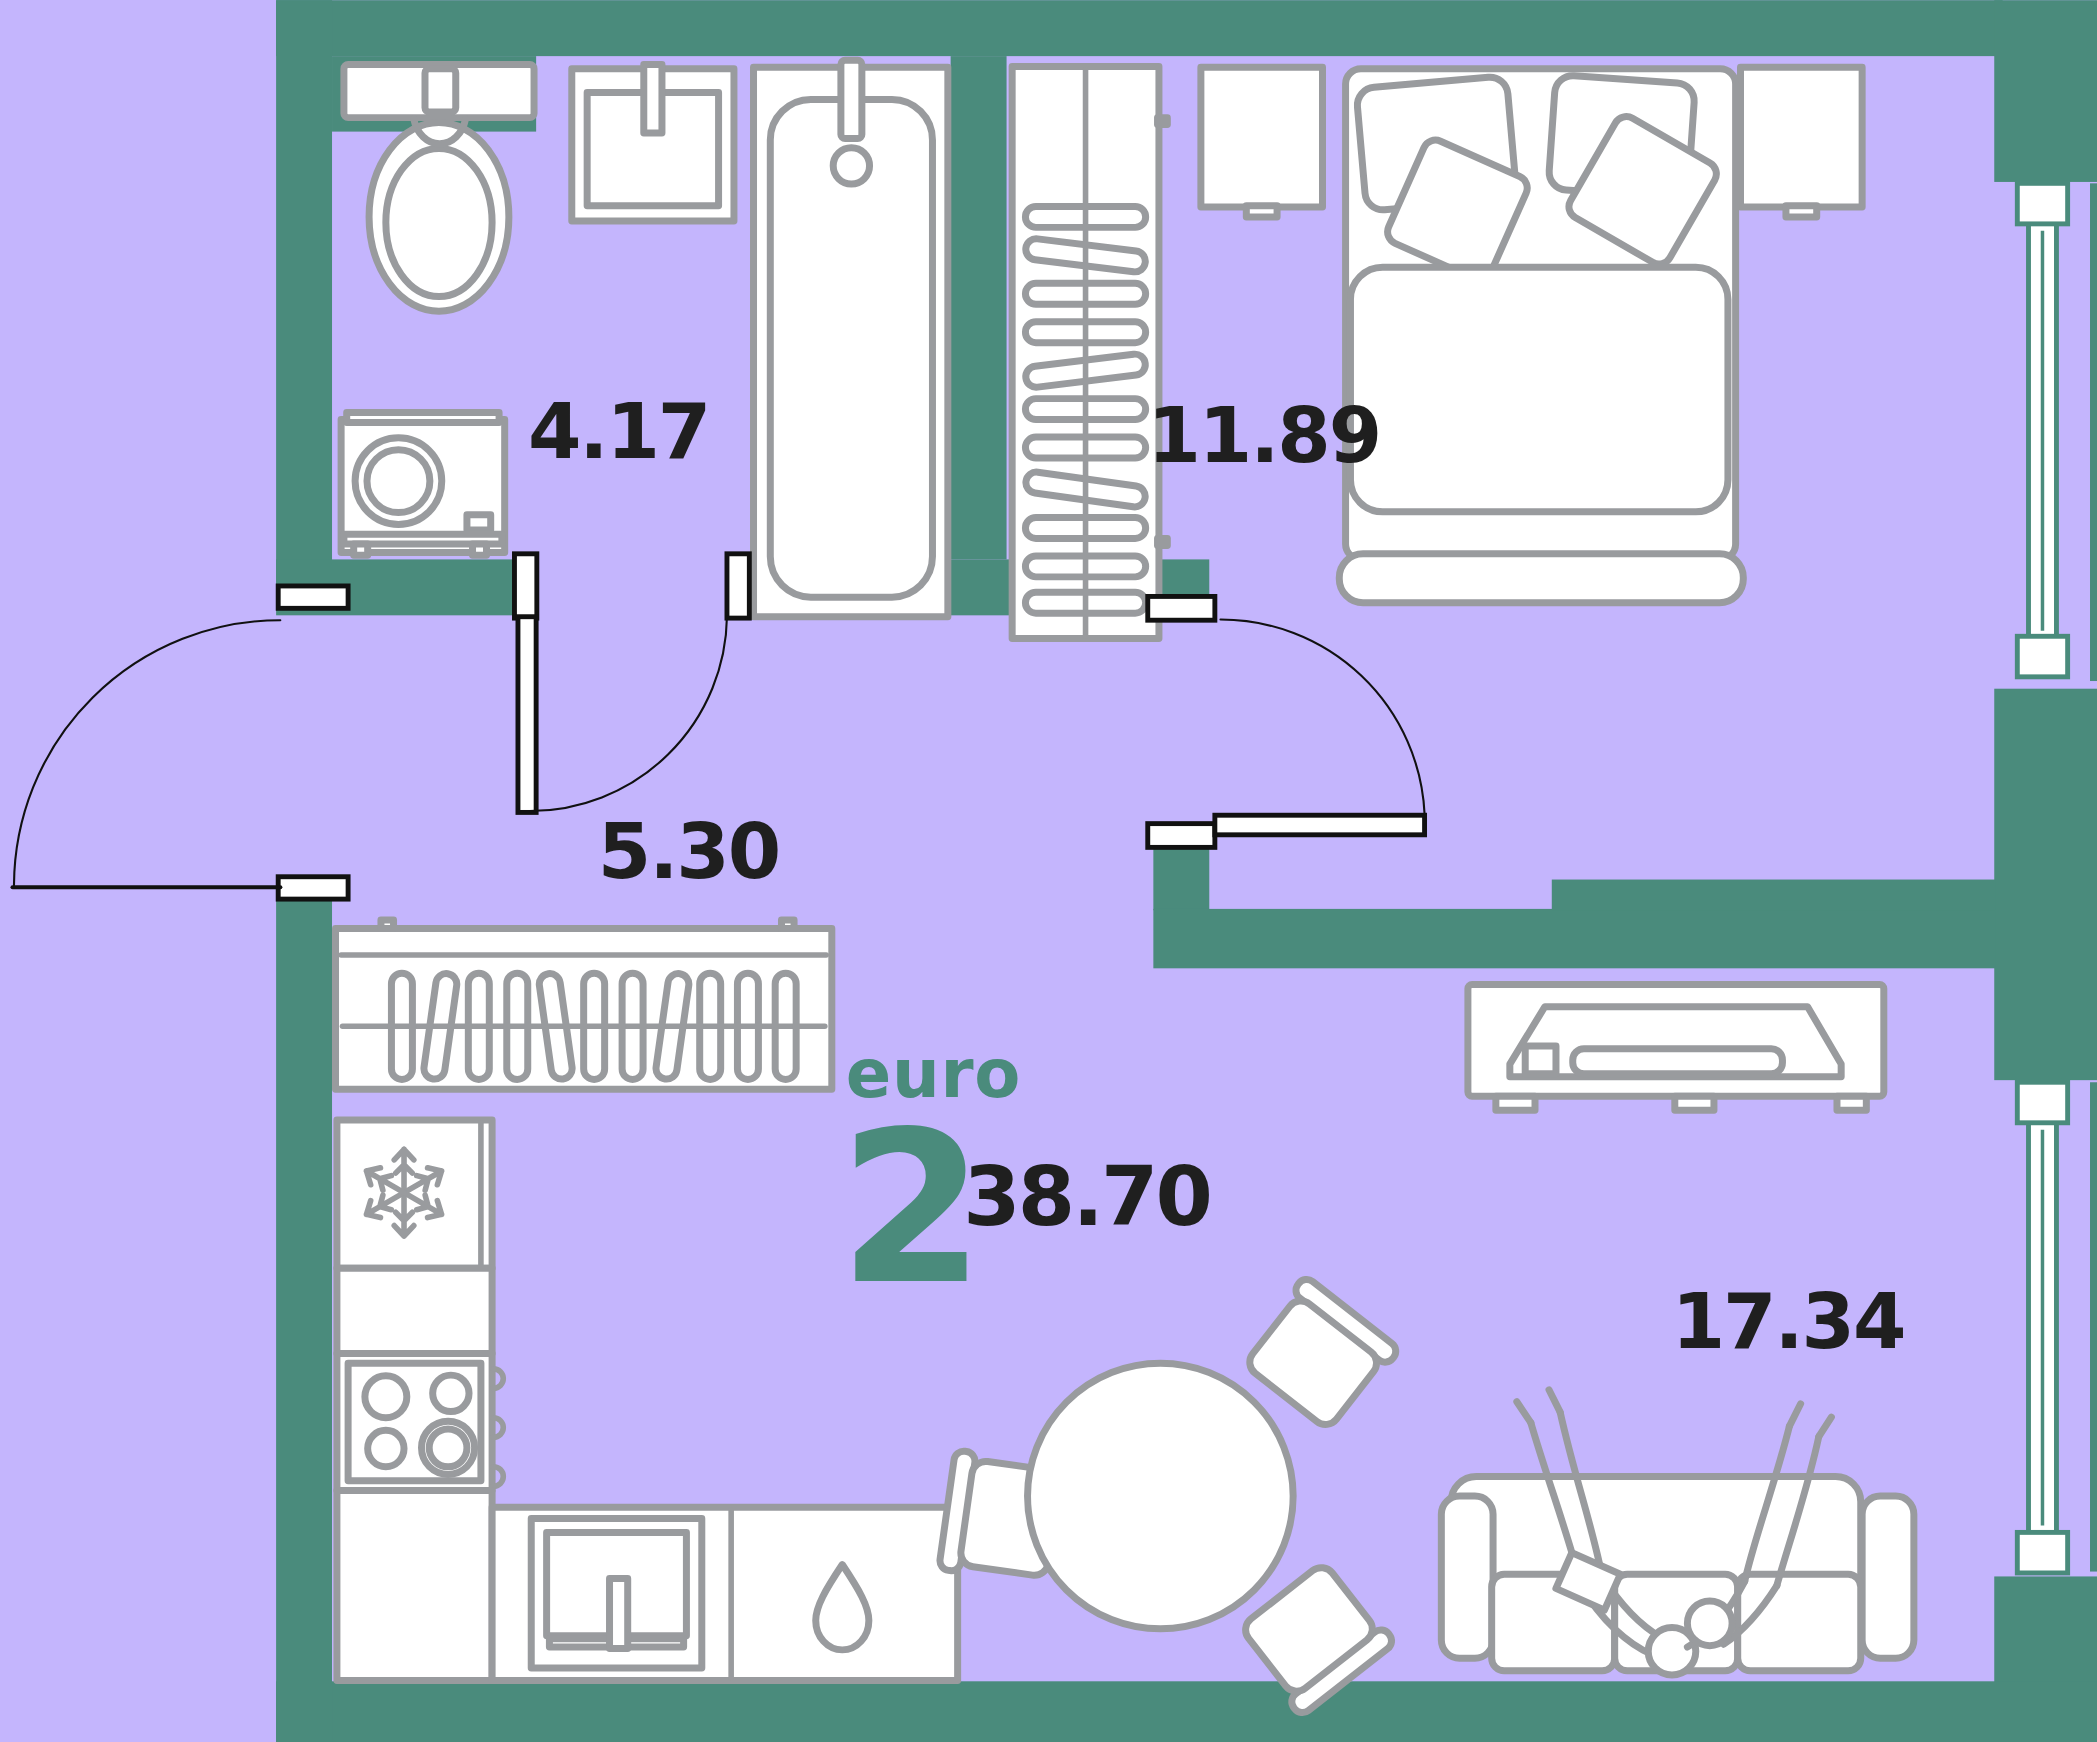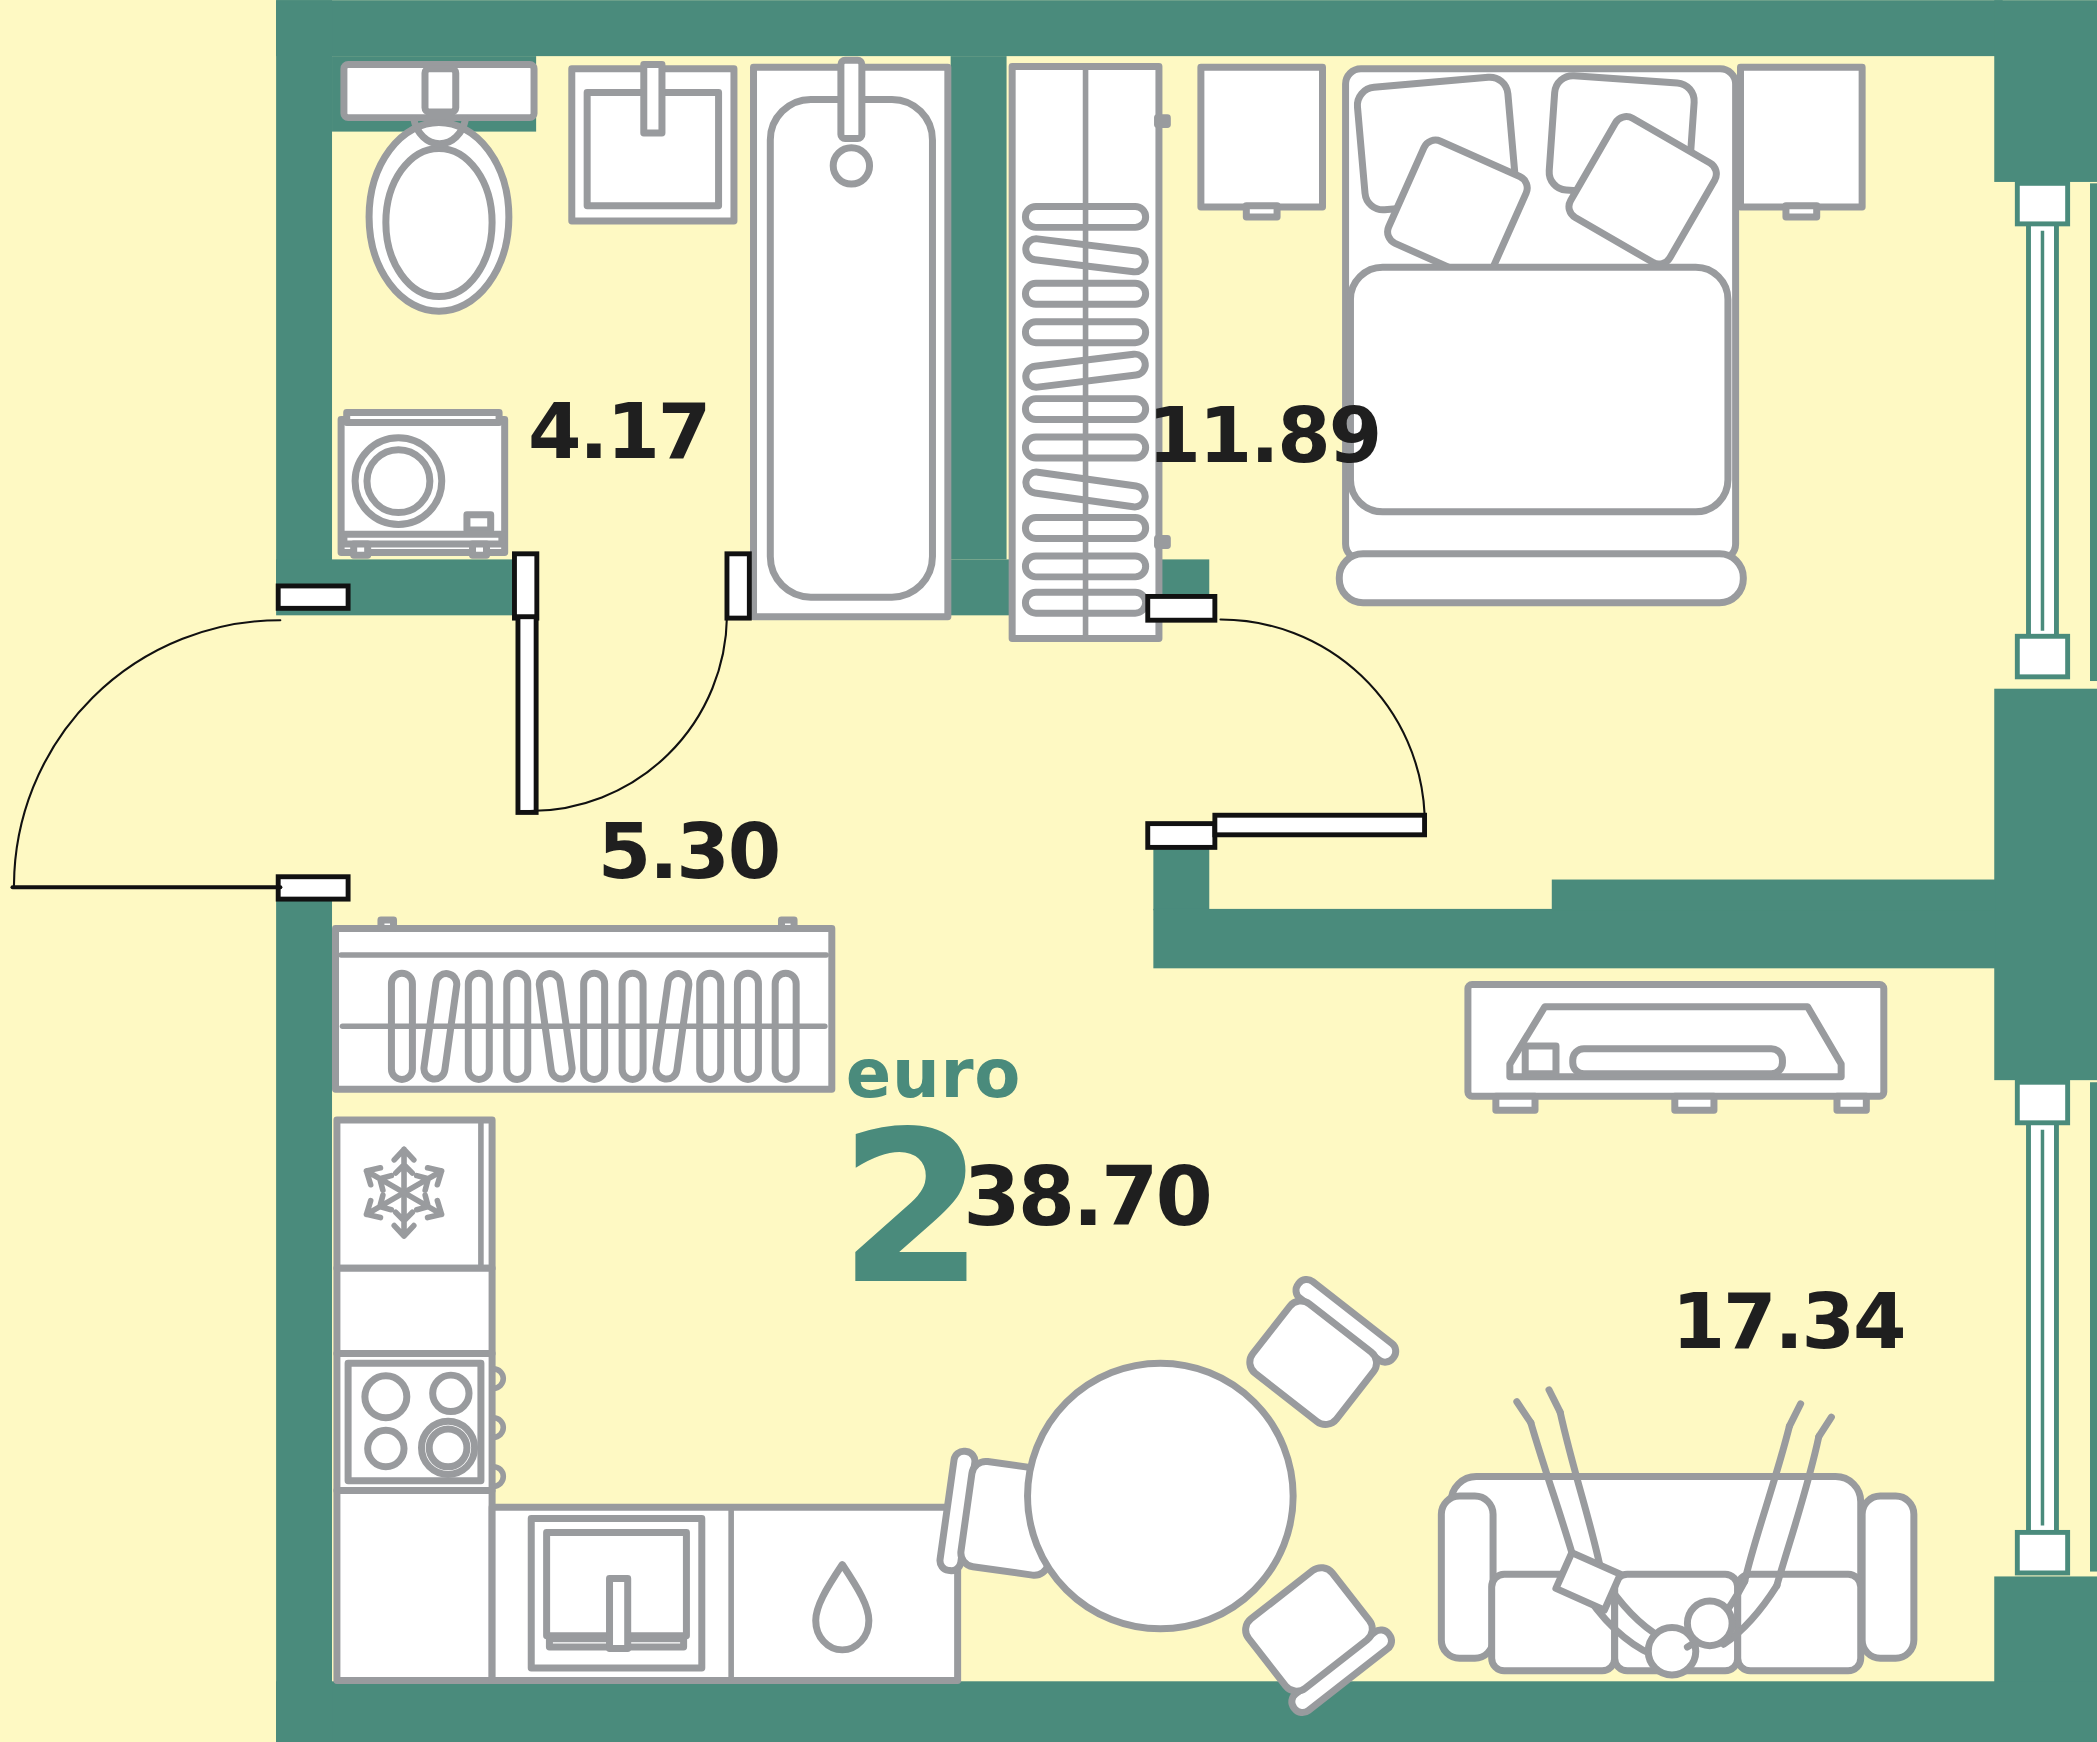--- a/index.html
+++ b/index.html
@@ -1,21 +1,21 @@
 <!DOCTYPE html>
 <html style="--wall: #4A8B7C; --furn: #999B9E; --label: #1F1F1F;font-size:11.2px"><head>
 <meta charset="utf-8">
 <style>
   :root{
     --wall:#4A8B7C;
     --furn:#999B9E;
     --label:#1F1F1F;
   }
   html,body{margin:0;padding:0;background:#fff;}
-  .stage{width:2097px;height:1743px;position:relative;background:#fef9c3;}
+  .stage{width:2097px;height:1743px;position:relative;background:#c4b5fd;}
   svg{display:block;width:2097px;height:1743px;}
   .wall{fill:var(--wall);stroke:none;}
   .furn{fill:#fff;stroke:var(--furn);stroke-width:10;stroke-linejoin:round;stroke-linecap:round;}
   .furn-nf{fill:none;stroke:var(--furn);stroke-width:10;stroke-linejoin:round;stroke-linecap:round;}
   .furn-thin{fill:none;stroke:var(--furn);stroke-width:8;stroke-linecap:round;}
   .door-frame{fill:#fff;stroke:#111;stroke-width:7;}
   .door-line{fill:none;stroke:#111;stroke-width:6;stroke-linecap:round;}
   .window{fill:#fff;stroke:var(--wall);stroke-width:7;}
   .window-line{fill:none;stroke:var(--wall);stroke-width:5;}
   .room-label{font:700 110px "DejaVu Sans",sans-serif;fill:var(--label);letter-spacing:-3px;}

